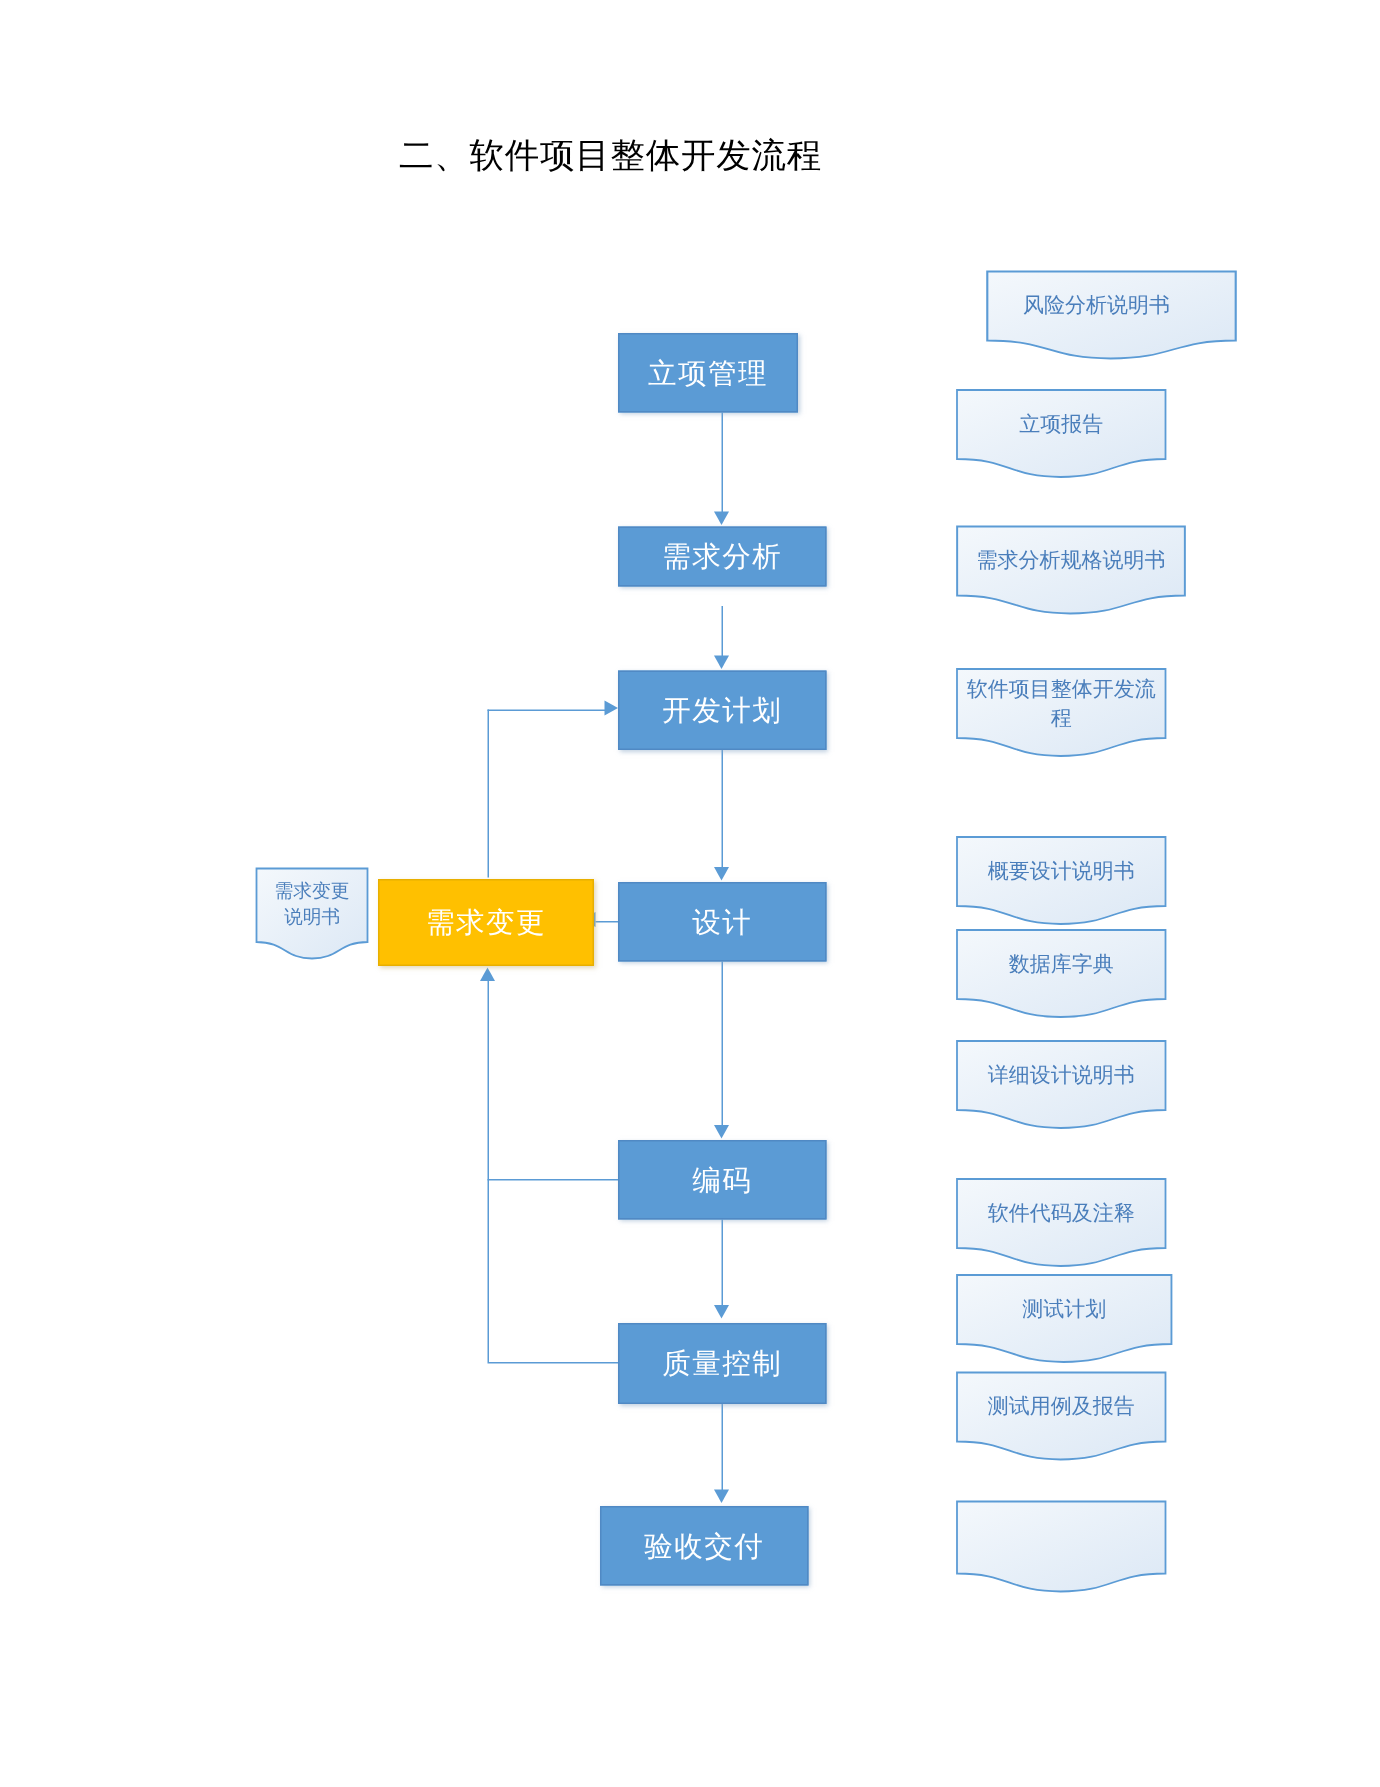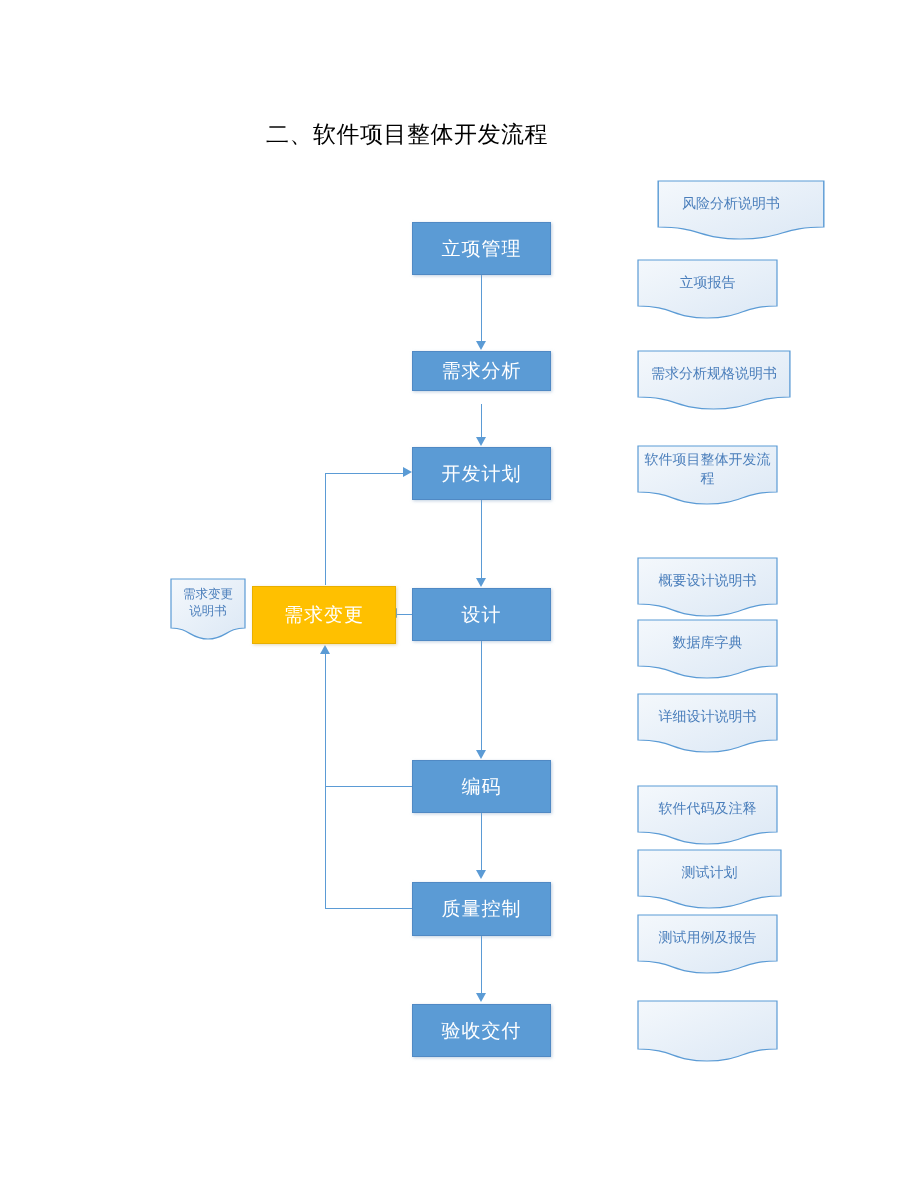--- a/index.html
+++ b/index.html
@@ -17,21 +17,21 @@
   #page {
     position: absolute;
     left: 0; top: 0;
     width: 920px;
     height: 1191px;
     background: #ffffff;
   }
   #title {
     position: absolute;
     left: 0;
-    top: 119px;
+    top: 88px;
     width: 830px;
     text-align: center;
     font-size: 23px;
     color: #000000;
     letter-spacing: 0.5px;
     white-space: nowrap;
   }
   #title .title-inner {
     display: inline-block;
     transform: translateX(-8px);
@@ -149,33 +149,33 @@
 
   <div class="line-v" style="left:324.5px; top:473px; height:112px;"></div>
   <div class="line-h" style="left:324.5px; top:472.5px; width:80px;"></div>
   <div class="arrow right" style="left:403px; top:467px;"></div>
 
   <div class="line-v" style="left:324.5px; top:653px; height:255px;"></div>
   <div class="arrow up" style="left:319.5px; top:645px;"></div>
   <div class="line-h" style="left:324.5px; top:785.5px; width:88px;"></div>
   <div class="line-h" style="left:324.5px; top:907.5px; width:88px;"></div>
 
-  <div class="proc" style="left:412px; top:222px; width:139px; height:53px;">立项管理</div>
+  <div class="proc" style="left:412px; top:222px; width:120px; height:53px;">立项管理</div>
 
   <div class="proc" style="left:412px; top:351px; width:139px; height:40px;">需求分析</div>
 
   <div class="proc" style="left:412px; top:447px; width:139px; height:53px;">开发计划</div>
 
   <div class="proc" style="left:412px; top:588px; width:139px; height:53px;">设计</div>
 
   <div class="proc" style="left:412px; top:760px; width:139px; height:53px;">编码</div>
 
   <div class="proc" style="left:412px; top:882px; width:139px; height:54px;">质量控制</div>
 
-  <div class="proc" style="left:412px; top:1004px; width:139px; height:53px;">验收交付</div>
+  <div class="proc" style="left:400px; top:1004px; width:139px; height:53px;">验收交付</div>
 
   <div class="proc accent" style="left:252px; top:586px; width:144px; height:58px;">需求变更</div>
 
   <div class="docshape small" style="left:170px; top:578px; width:76px; height:62px;">
     <svg viewBox="0 0 76 62" preserveAspectRatio="none" aria-hidden="true">
       <defs>
         <linearGradient id="dgS" x1="0" y1="0" x2="1" y2="1">
           <stop offset="0%" stop-color="#F4F8FC"></stop>
           <stop offset="100%" stop-color="#DCE8F5"></stop>
         </linearGradient>

